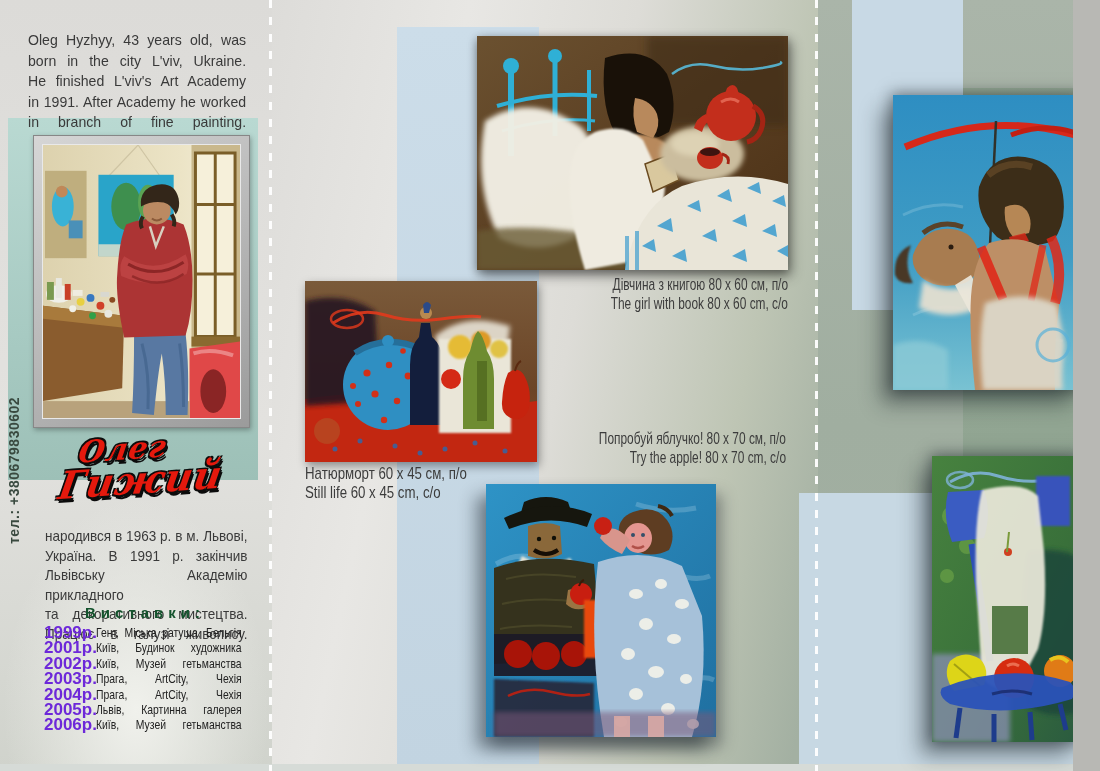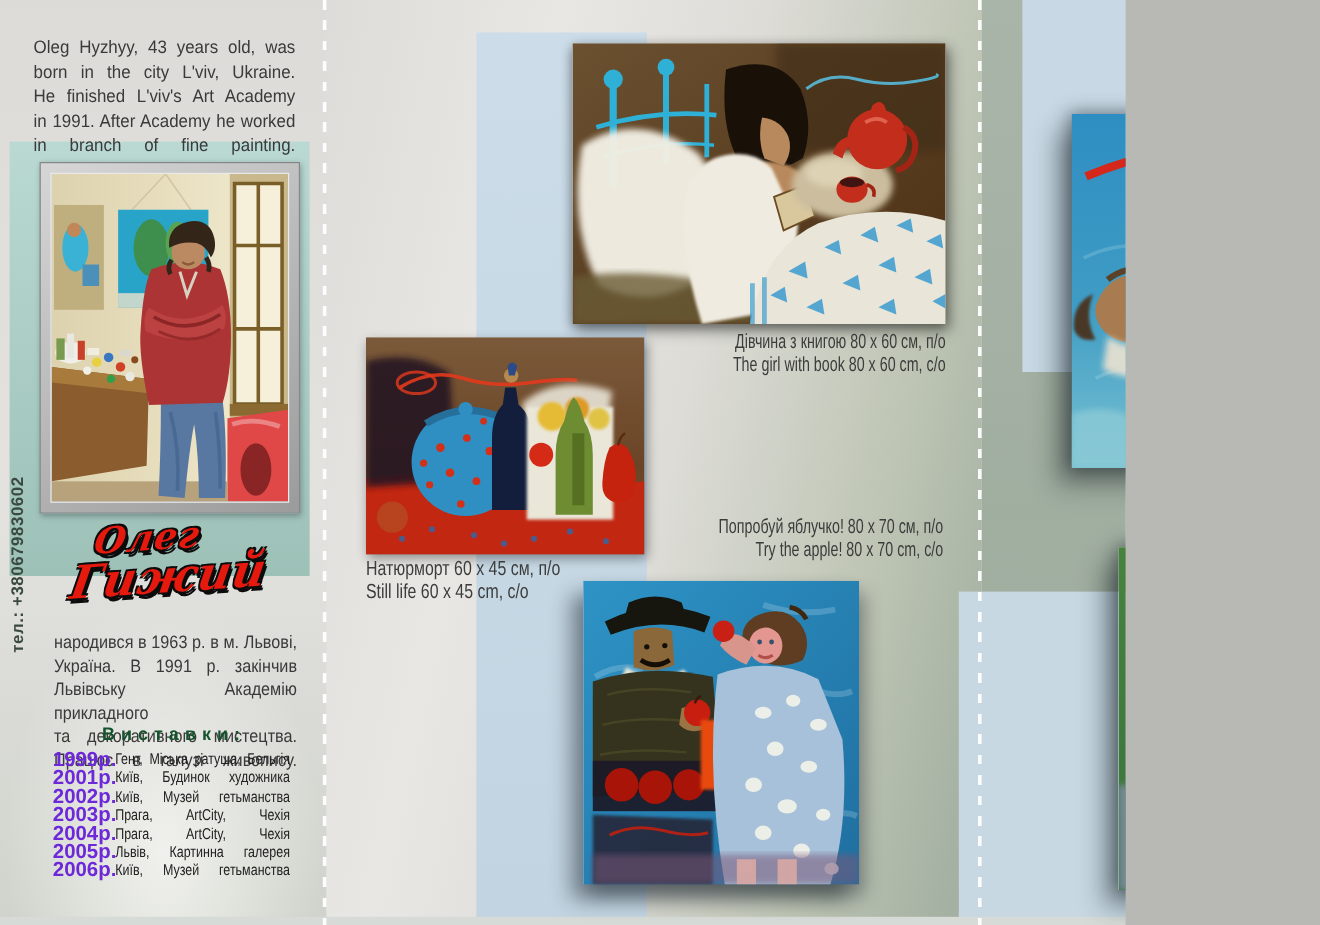--- a/index.html
+++ b/index.html
@@ -1,17 +1,17 @@
 <!DOCTYPE html>
 <html><head>
 <meta charset="utf-8">
 <title>Oleg Hyzhyy</title>
 <style>
   html,body{margin:0;padding:0;background:#b8b8b4;}
-  #page{position:relative;width:938px;height:771px;overflow:hidden;
+  #page{position:relative;width:1073px;height:771px;overflow:hidden;
         font-family:"Liberation Sans",sans-serif;background:#dedddb;}
   #page *{box-sizing:border-box;}
   .abs{position:absolute;}
 
   
   .panel{position:absolute;top:0;height:771px;}
   .panel-left{left:0;width:272px;background:
     radial-gradient(75% 42% at 50% 92%, #f0f1ec 0%, rgba(240,241,236,0) 65%),
     linear-gradient(180deg,#dcdbd8 0%,#e3e2df 55%,#d0d3cc 100%);}
   .panel-mid{left:272px;width:546px;background:

